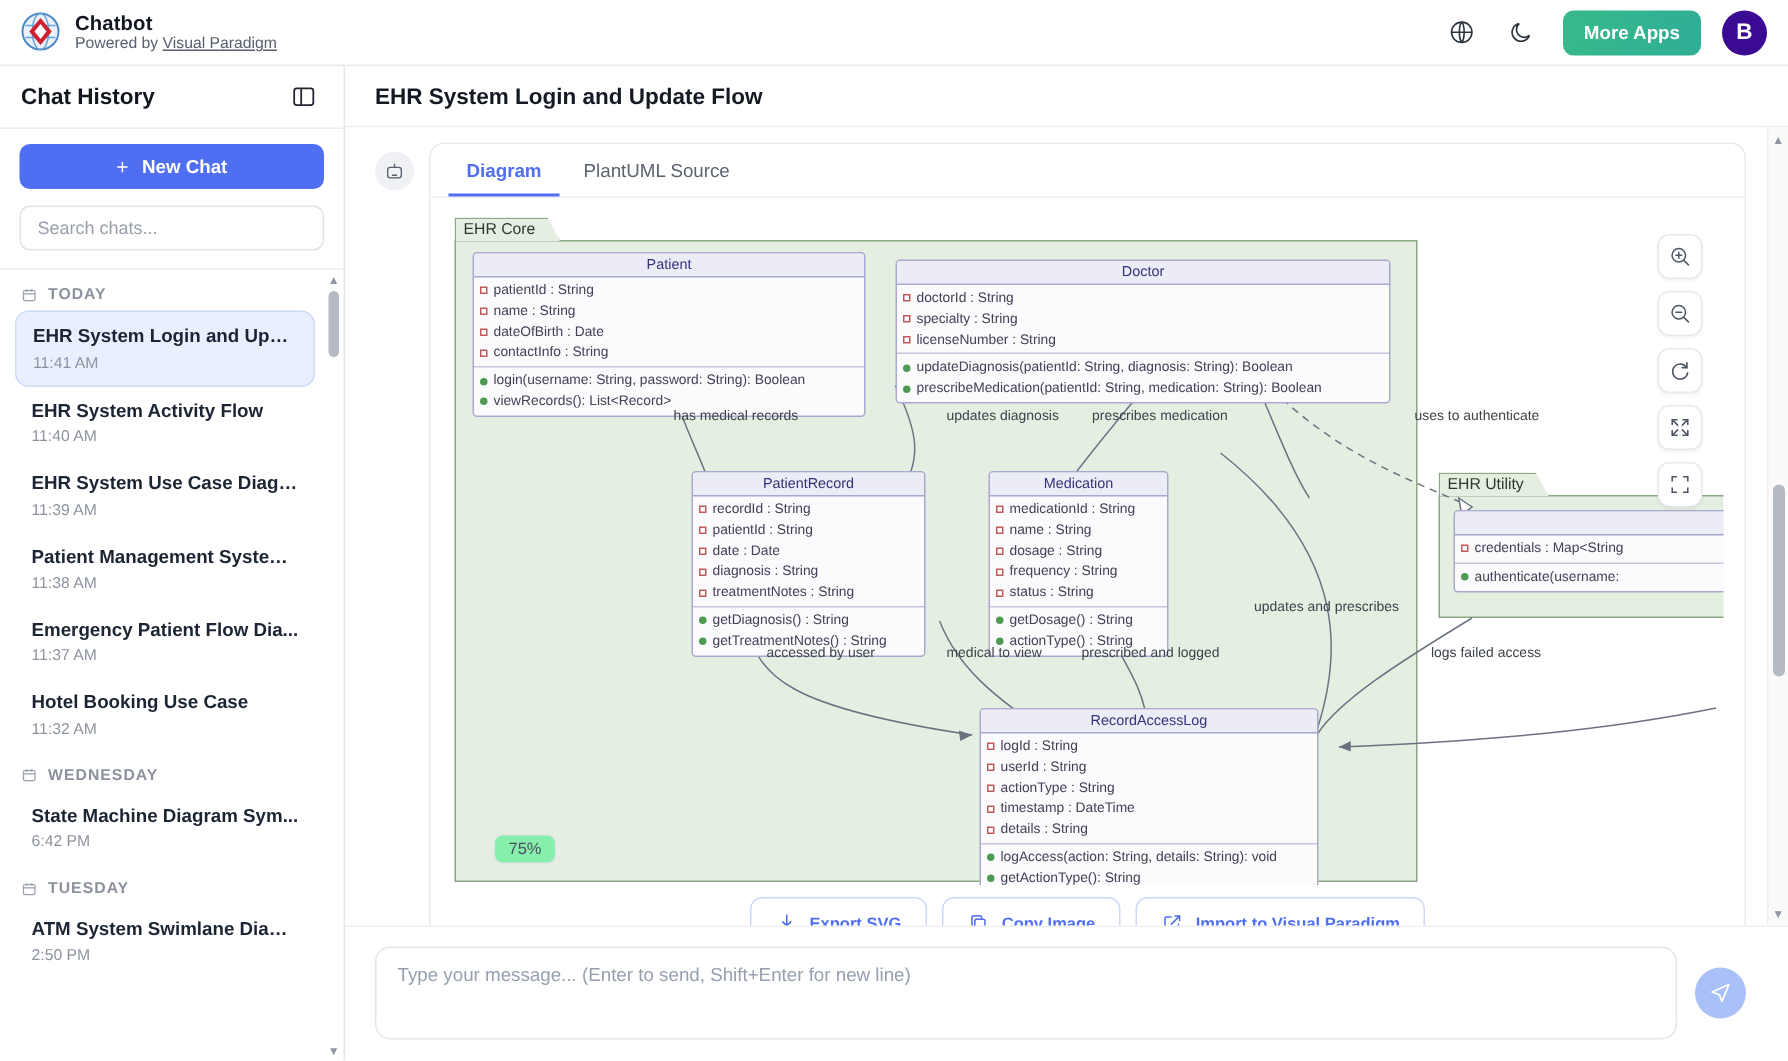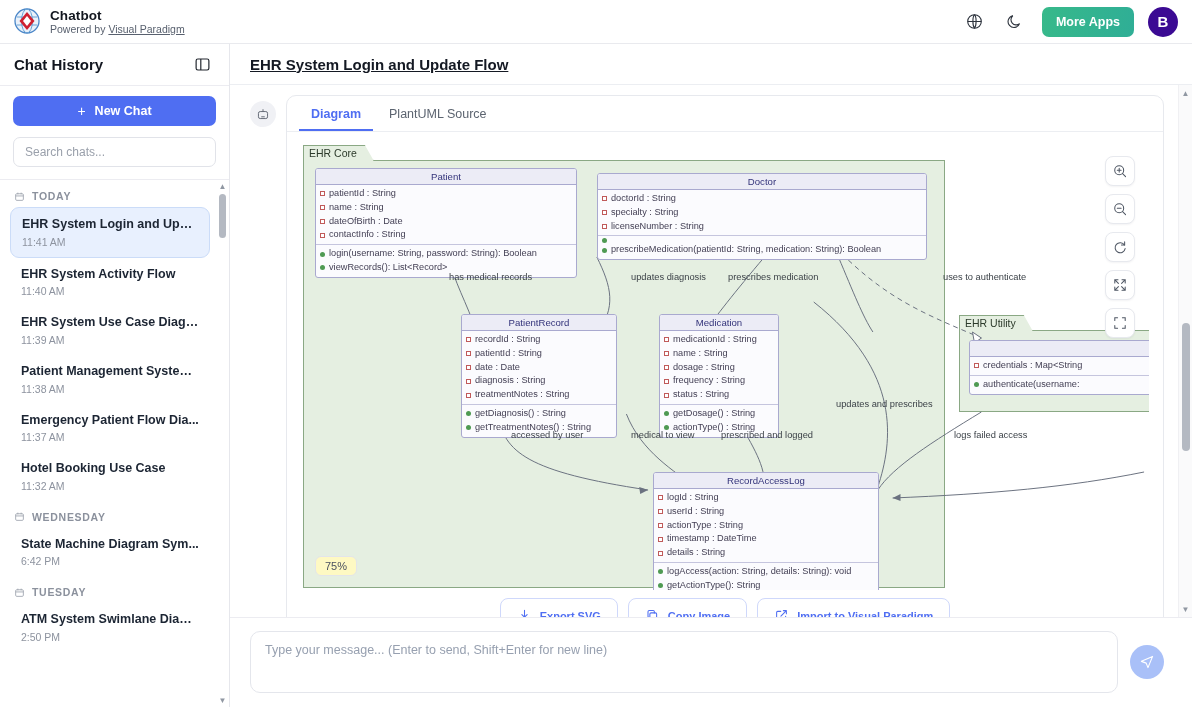--- a/index.html
+++ b/index.html
@@ -87,21 +87,21 @@
   .sb-arrow.up { top:2px; } .sb-arrow.dn { bottom:2px; }
   .sb-thumb { position:absolute; left:1px; top:14px; width:7px; height:44px;
     background:#b4b9c2; border-radius:4px; }
 
   
   .main { flex:1; display:flex; flex-direction:column; min-width:0; background:#ffffff; }
   .main-head {
     height:41px; min-height:41px; display:flex; align-items:center;
     padding:0 20px; border-bottom:1px solid #eceef2;
   }
-  .main-title { font-size:15px; font-weight:bold; color:#141923;text-decoration:underline; }
+  .main-title { font-size:15px; font-weight:bold; color:#141923; }
 
   .chat-area { flex:1; position:relative; display:flex; min-height:0; background:#fff; }
   .chat-scroll { flex:1; overflow:hidden; padding:10px 0 0 0; position:relative; }
 
   .msg-row { display:flex; gap:10px; padding:0 14px 0 20px; }
   .bot-avatar {
     width:26px; height:26px; min-width:26px; border-radius:50%; background:#f0f1f5;
     display:flex; align-items:center; justify-content:center; color:#5a616d; margin-top:6px;
   }
   .card {
@@ -120,22 +120,22 @@
   }
   .zoom-tools {
     position:absolute; right:14px; top:14px; display:flex; flex-direction:column; gap:8px; z-index:5;
   }
   .ztool {
     width:30px; height:30px; background:#fff; border:1px solid #e7e9ee; border-radius:8px;
     display:flex; align-items:center; justify-content:center; color:#4e5663; cursor:pointer;
     box-shadow:0 1px 2px rgba(16,24,40,.05);
   }
   .zoom-badge {
-    position:absolute; left:14px; bottom:14px; z-index:5;
-    background:#fef9c3; border:1px solid #e3e5ea; border-radius:6px;
+    position:absolute; left:28px; bottom:14px; z-index:5;
+    background:#86efac; border:1px solid #e3e5ea; border-radius:6px;
     font-size:11px; color:#4a5160; padding:3px 9px;
   }
 
   
   .pkg {
     position:absolute; border:1px solid #8aa884; background:#e5efe1;
   }
   .pkg-tab {
     position:absolute; top:-16px; left:-1px; height:16px; padding:0 16px 0 5px;
     border:1px solid #8aa884; border-bottom:none; background:#e5efe1;
@@ -420,20 +420,21 @@
                           <span class="mem-t">specialty : String</span>
                         </div>
                         <div class="mem">
                           <span class="mk priv"></span>
                           <span class="mem-t">licenseNumber : String</span>
                         </div>
                       </div>
                     <div class="cls-sec" id="c1m">
                         <div class="mem">
                           <span class="mk pub"></span>
+                          <span class="mem-t">updateDiagnosis(patientId: String, diagnosis: String): Boolean</span>
                         </div>
                         <div class="mem">
                           <span class="mk pub"></span>
                           <span class="mem-t">prescribeMedication(patientId: String, medication: String): Boolean</span>
                         </div>
                       </div>
                   </div>
 
                   <div class="cls" style="left:160px; top:172px; width:156px;">
                     <div class="cls-name">PatientRecord</div>

